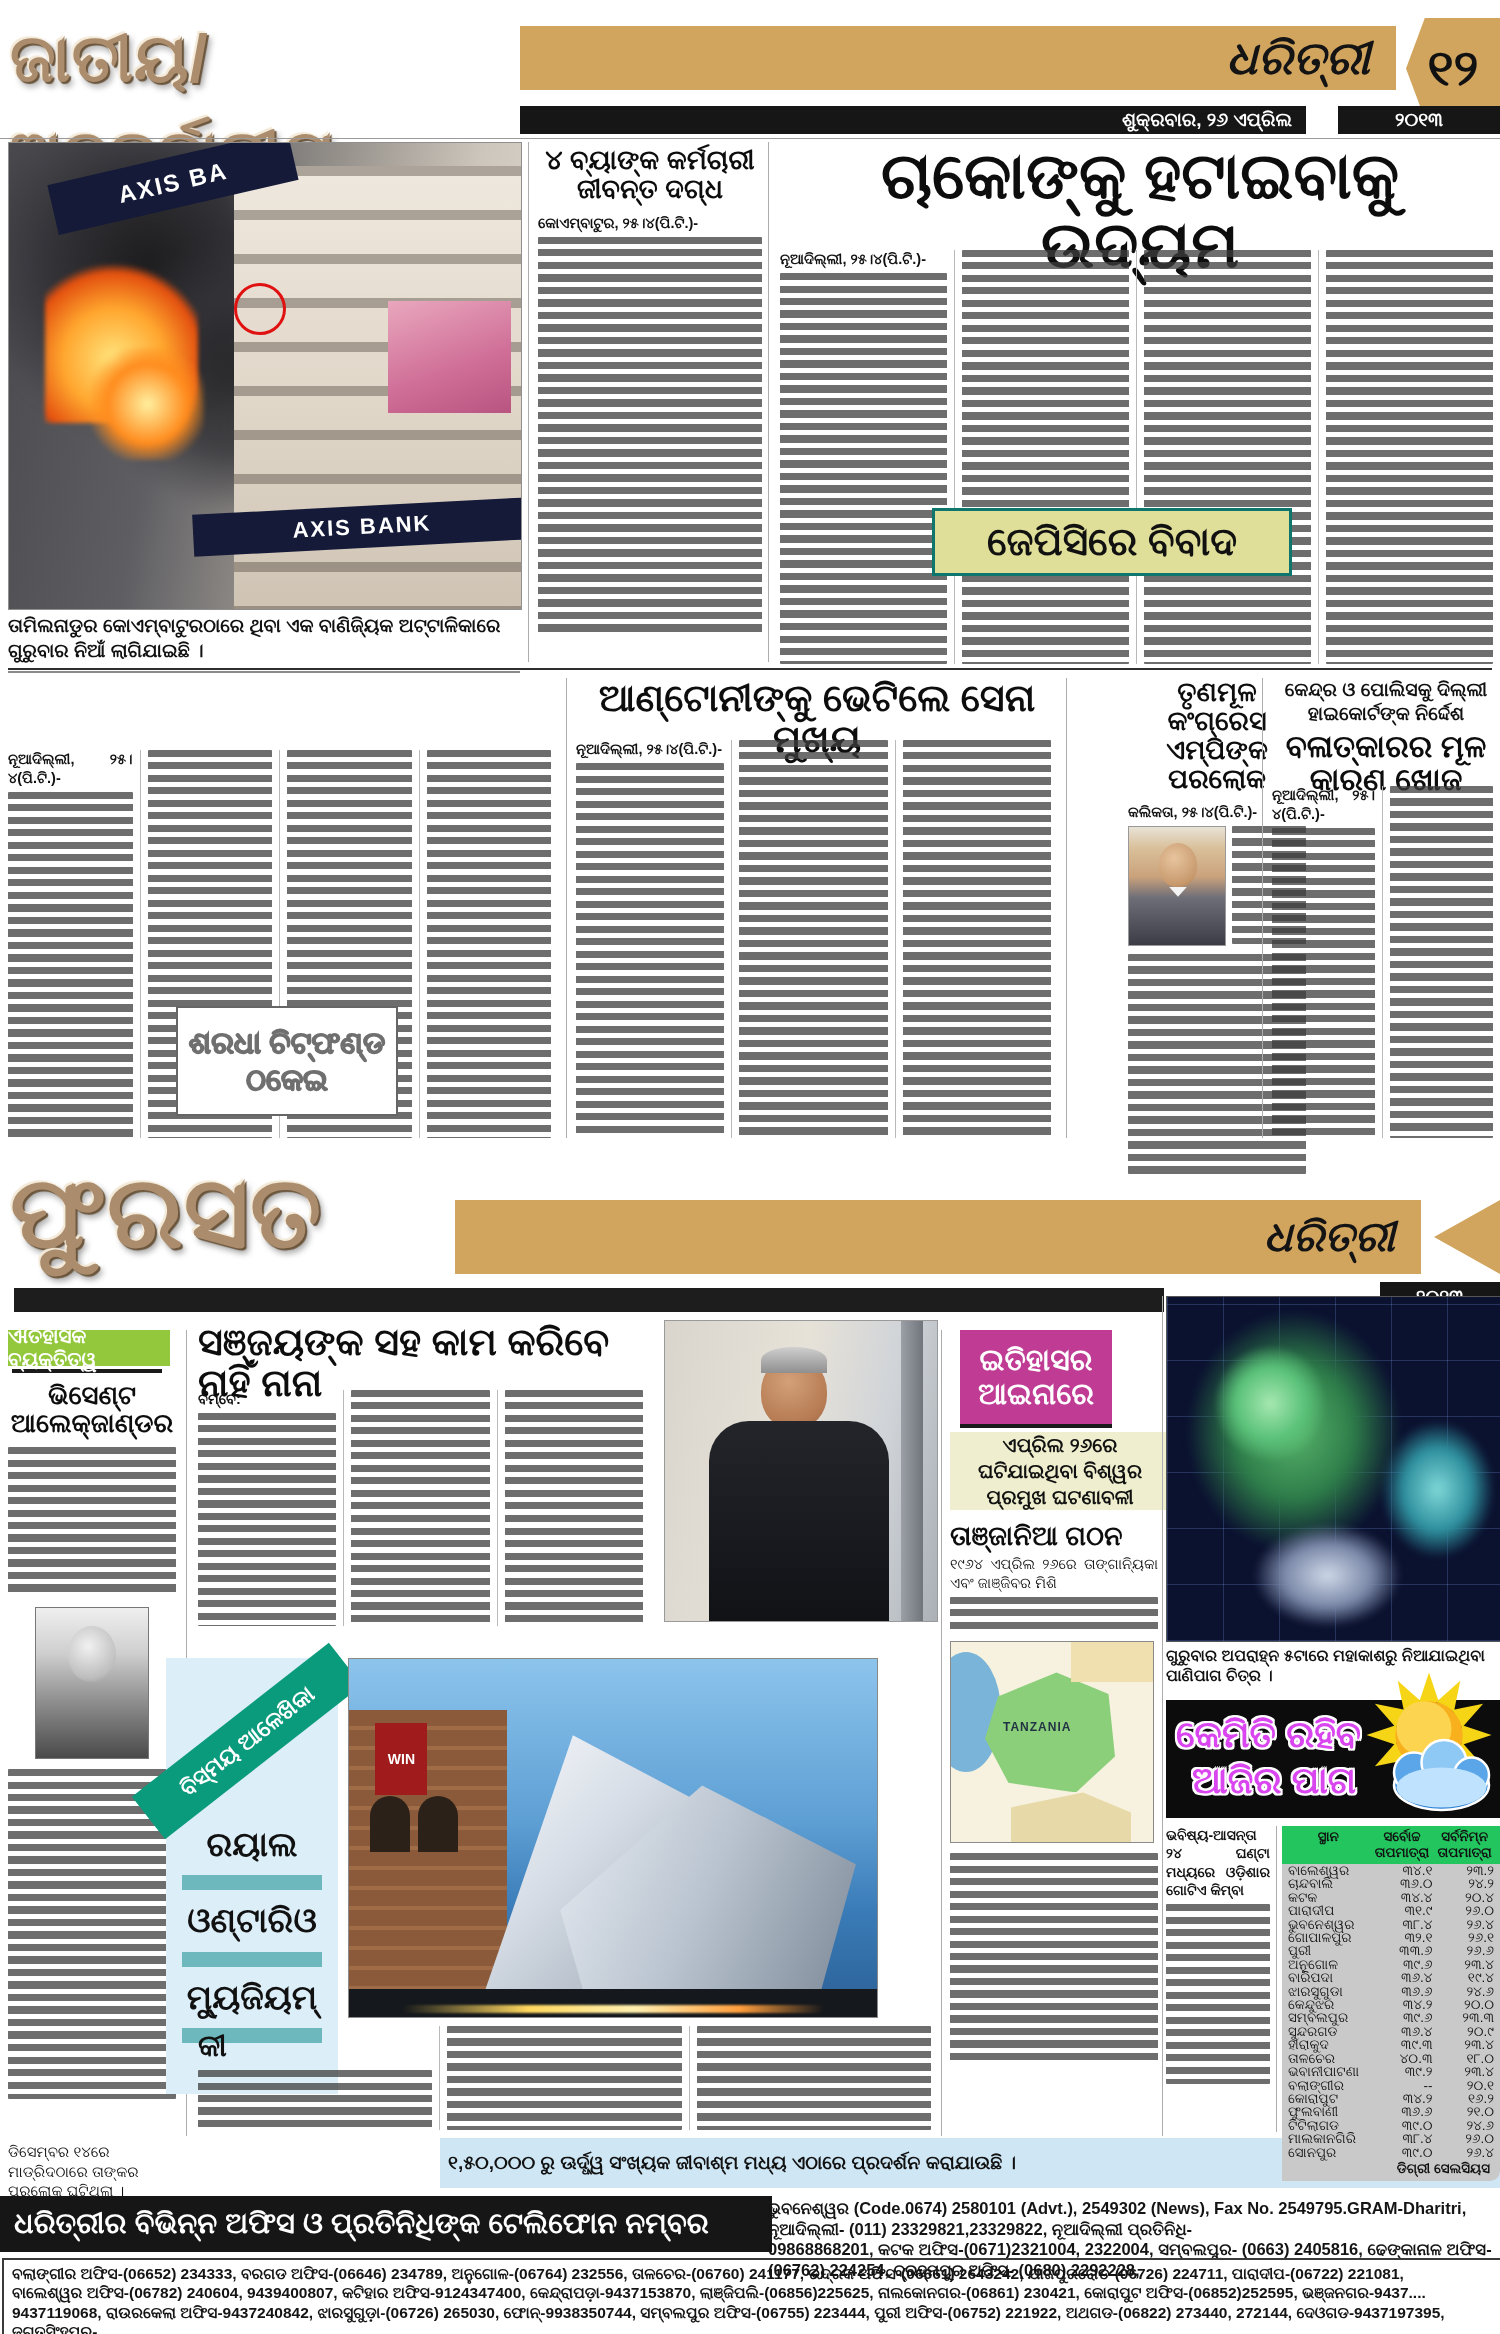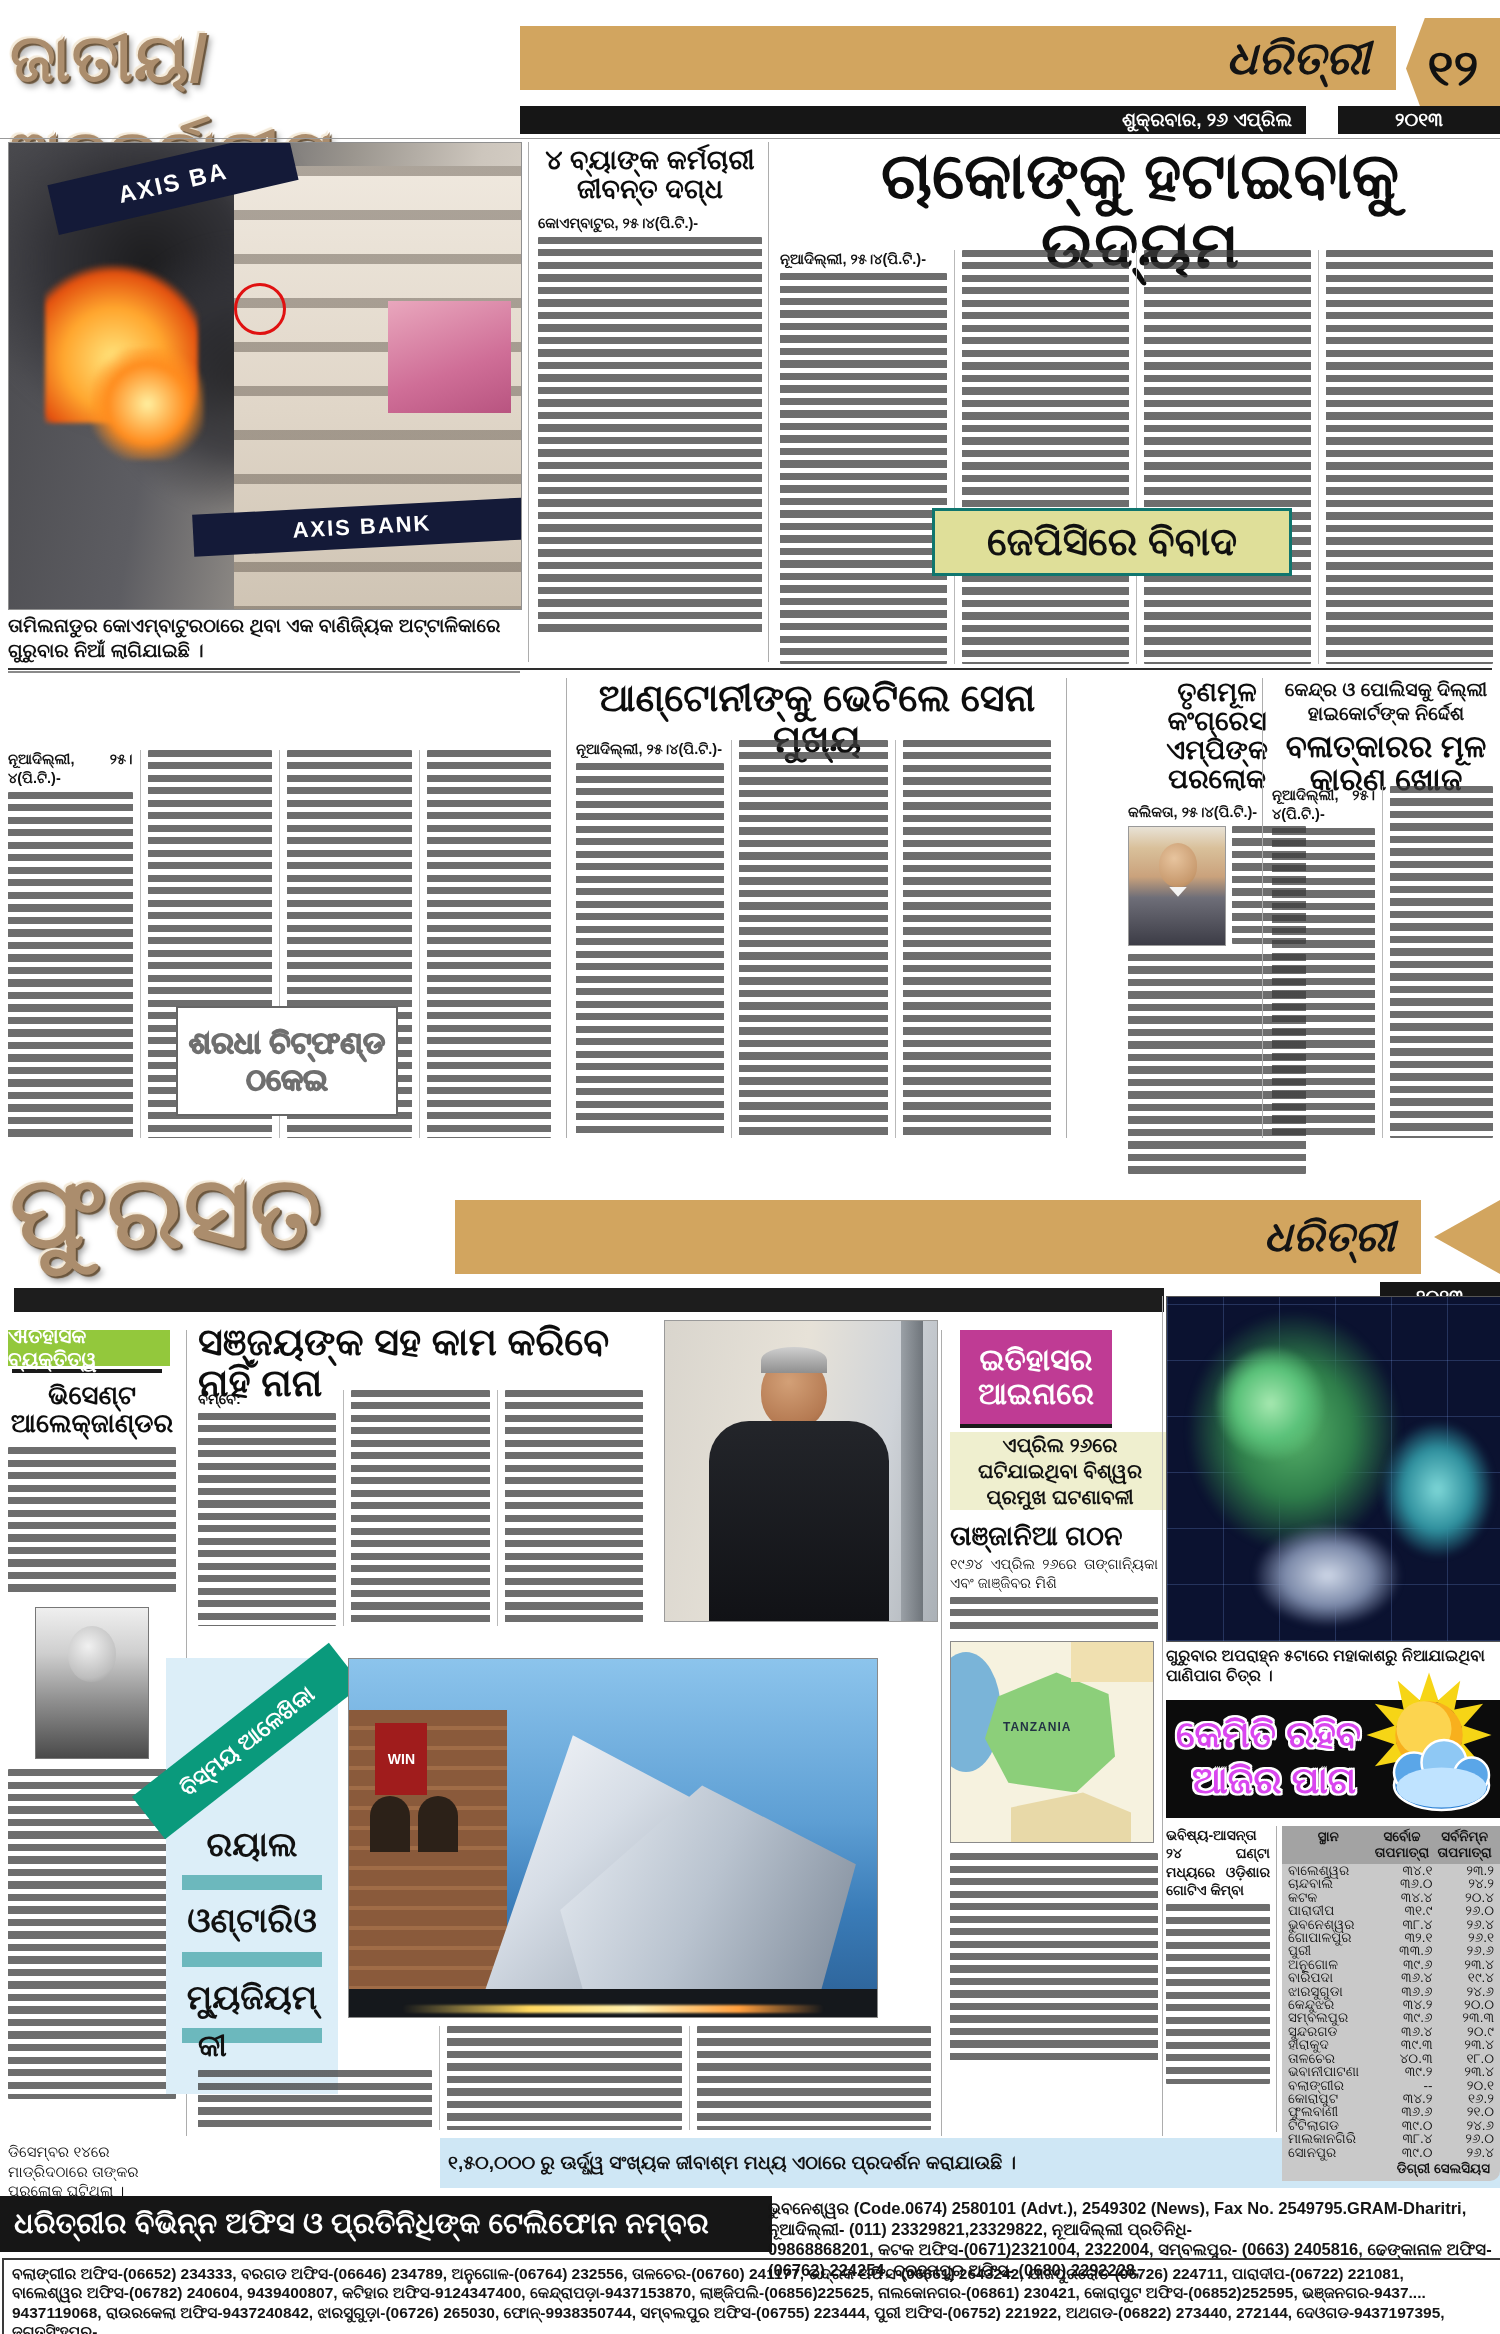--- a/index.html
+++ b/index.html
@@ -36,21 +36,21 @@
   .outline-head{font-weight:bold;color:#d946ef;
     text-shadow:-2px -2px 0 #fff,2px -2px 0 #fff,-2px 2px 0 #fff,2px 2px 0 #fff,-2px 0 0 #fff,2px 0 0 #fff,0 -2px 0 #fff,0 2px 0 #fff;}
   
   .firephoto{background:linear-gradient(100deg,#4a4a4e 0%,#5d5d62 32%,#9a958e 58%,#cdc6bd 80%,#ddd6cc 100%);
              border:1px solid #8f8f8f;overflow:hidden;}
   .smoke{background:radial-gradient(closest-side,#1d1d1f 0%,#333338 55%,transparent 100%);filter:blur(7px);}
   .flame{filter:blur(2px);}
   .navy-sign{background:#141a38;color:#fff;font-weight:bold;display:flex;align-items:center;justify-content:center;letter-spacing:2px;}
   
   .wtable{background:#c9c9c9;border-radius:0 0 10px 0;font-size:13.5px;overflow:hidden;}
-  .wtable .thead{display:flex;background:#a3a3a3;font-weight:bold;text-align:center;padding:3px 4px;}
+  .wtable .thead{display:flex;background:#22c55e;font-weight:bold;text-align:center;padding:3px 4px;}
   .wtr{display:flex;line-height:13.4px;padding:0 6px;}
   .wtr .c1{flex:1.35;text-align:left;}
   .wtr .c2,.wtr .c3{flex:1;text-align:right;}
   .wfoot{text-align:right;font-weight:bold;padding:2px 10px 4px 0;}
   
   .bluepanel{background:#dceef8;}
   .tealbar{background:#6cb8bd;height:15px;width:140px;margin:12px auto;}
   .bigword{font-weight:bold;font-size:34px;text-align:center;line-height:1.1;}
   .ribbon{background:#0a9a7c;color:#fff;font-weight:bold;font-size:23px;display:flex;align-items:center;justify-content:center;
           transform:rotate(-38deg);}

